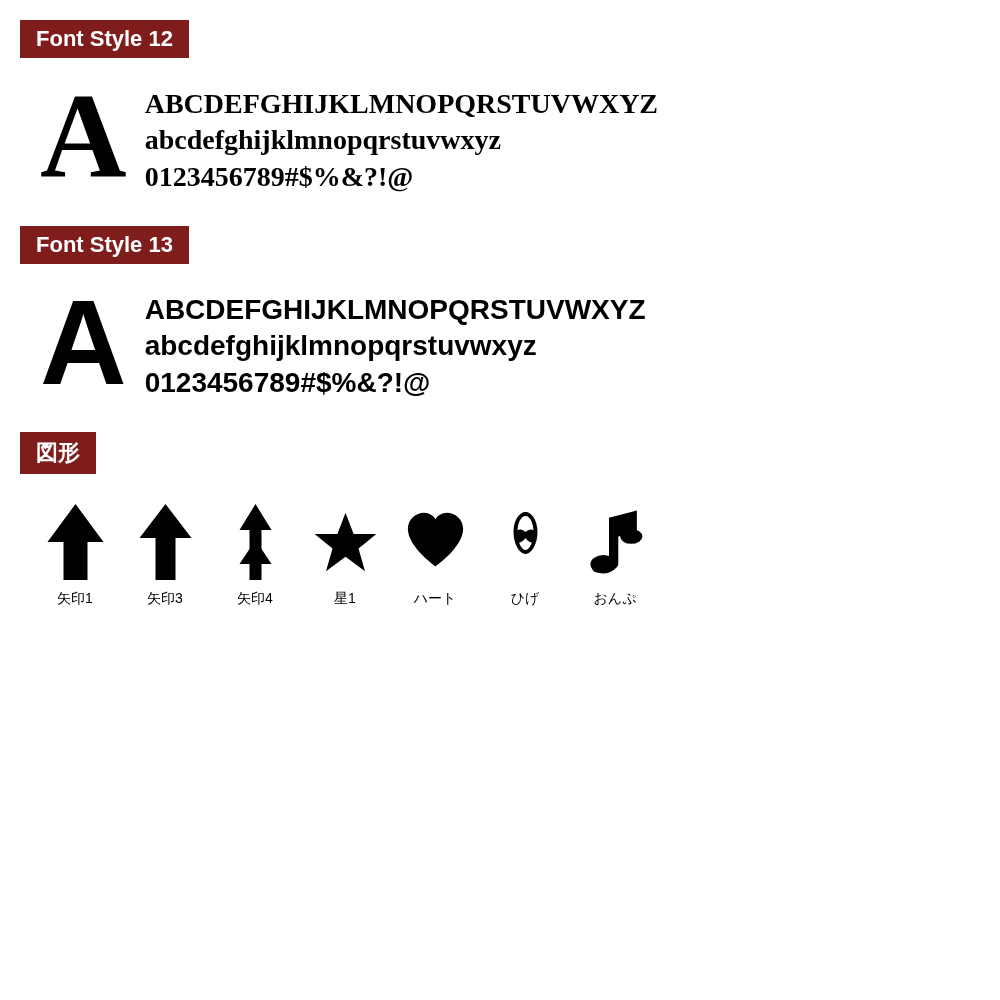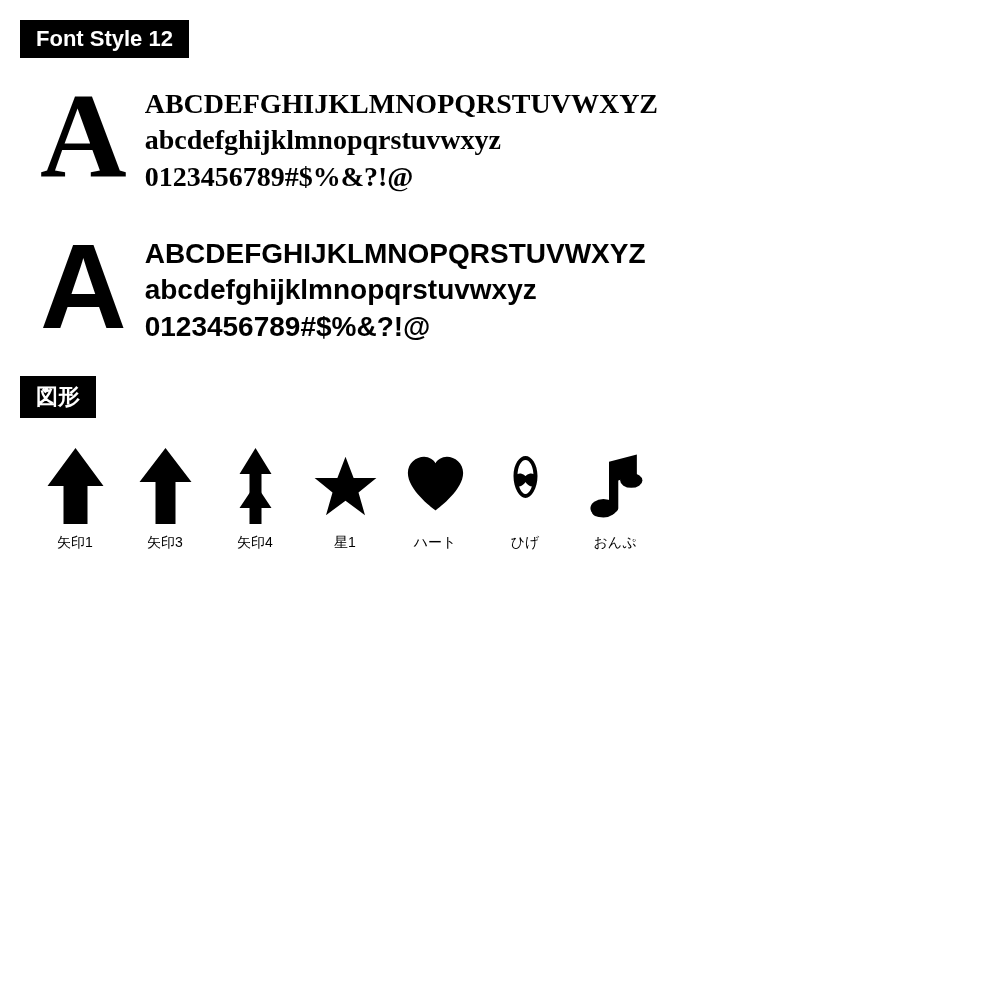--- a/index.html
+++ b/index.html
@@ -10,21 +10,21 @@
       min-height: 1000px;
       padding: 20px;
     }
 
     .section {
       margin-bottom: 30px;
     }
 
     .section-label {
       display: inline-block;
-      background: #000000;
+      background: #7f1d1d;
       color: #ffffff;
       font-family: sans-serif;
       font-size: 22px;
       font-weight: bold;
       padding: 6px 16px;
       margin-bottom: 18px;
     }
 
     .font-demo {
       display: flex;
@@ -115,20 +115,21 @@
     <div class="big-letter">A</div>
     <div class="alphabet-lines">
       <div class="line">ABCDEFGHIJKLMNOPQRSTUVWXYZ</div>
       <div class="line">abcdefghijklmnopqrstuvwxyz</div>
       <div class="line">0123456789#$%&amp;?!@</div>
     </div>
   </div>
 </div>
 
 <div class="section font-style-13">
+  <div class="section-label">Font Style 13</div>
   <div class="font-demo">
     <div class="big-letter">A</div>
     <div class="alphabet-lines">
       <div class="line">ABCDEFGHIJKLMNOPQRSTUVWXYZ</div>
       <div class="line">abcdefghijklmnopqrstuvwxyz</div>
       <div class="line">0123456789#$%&amp;?!@</div>
     </div>
   </div>
 </div>
 

